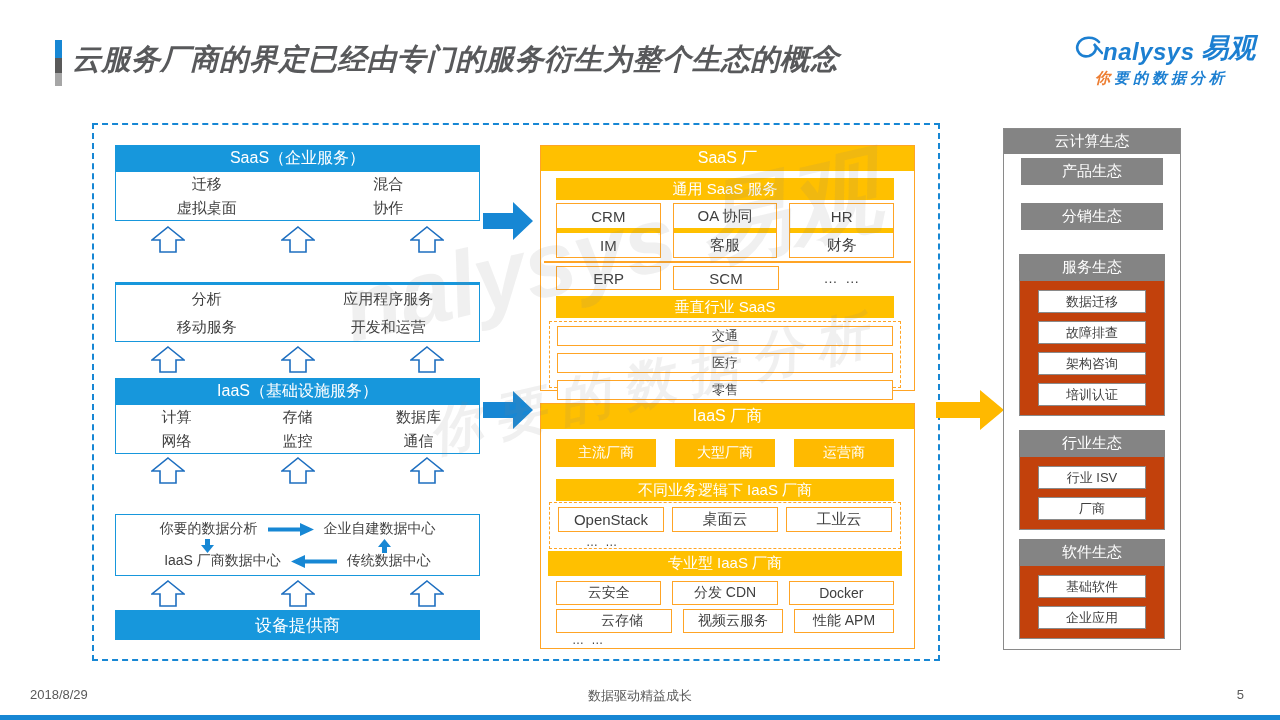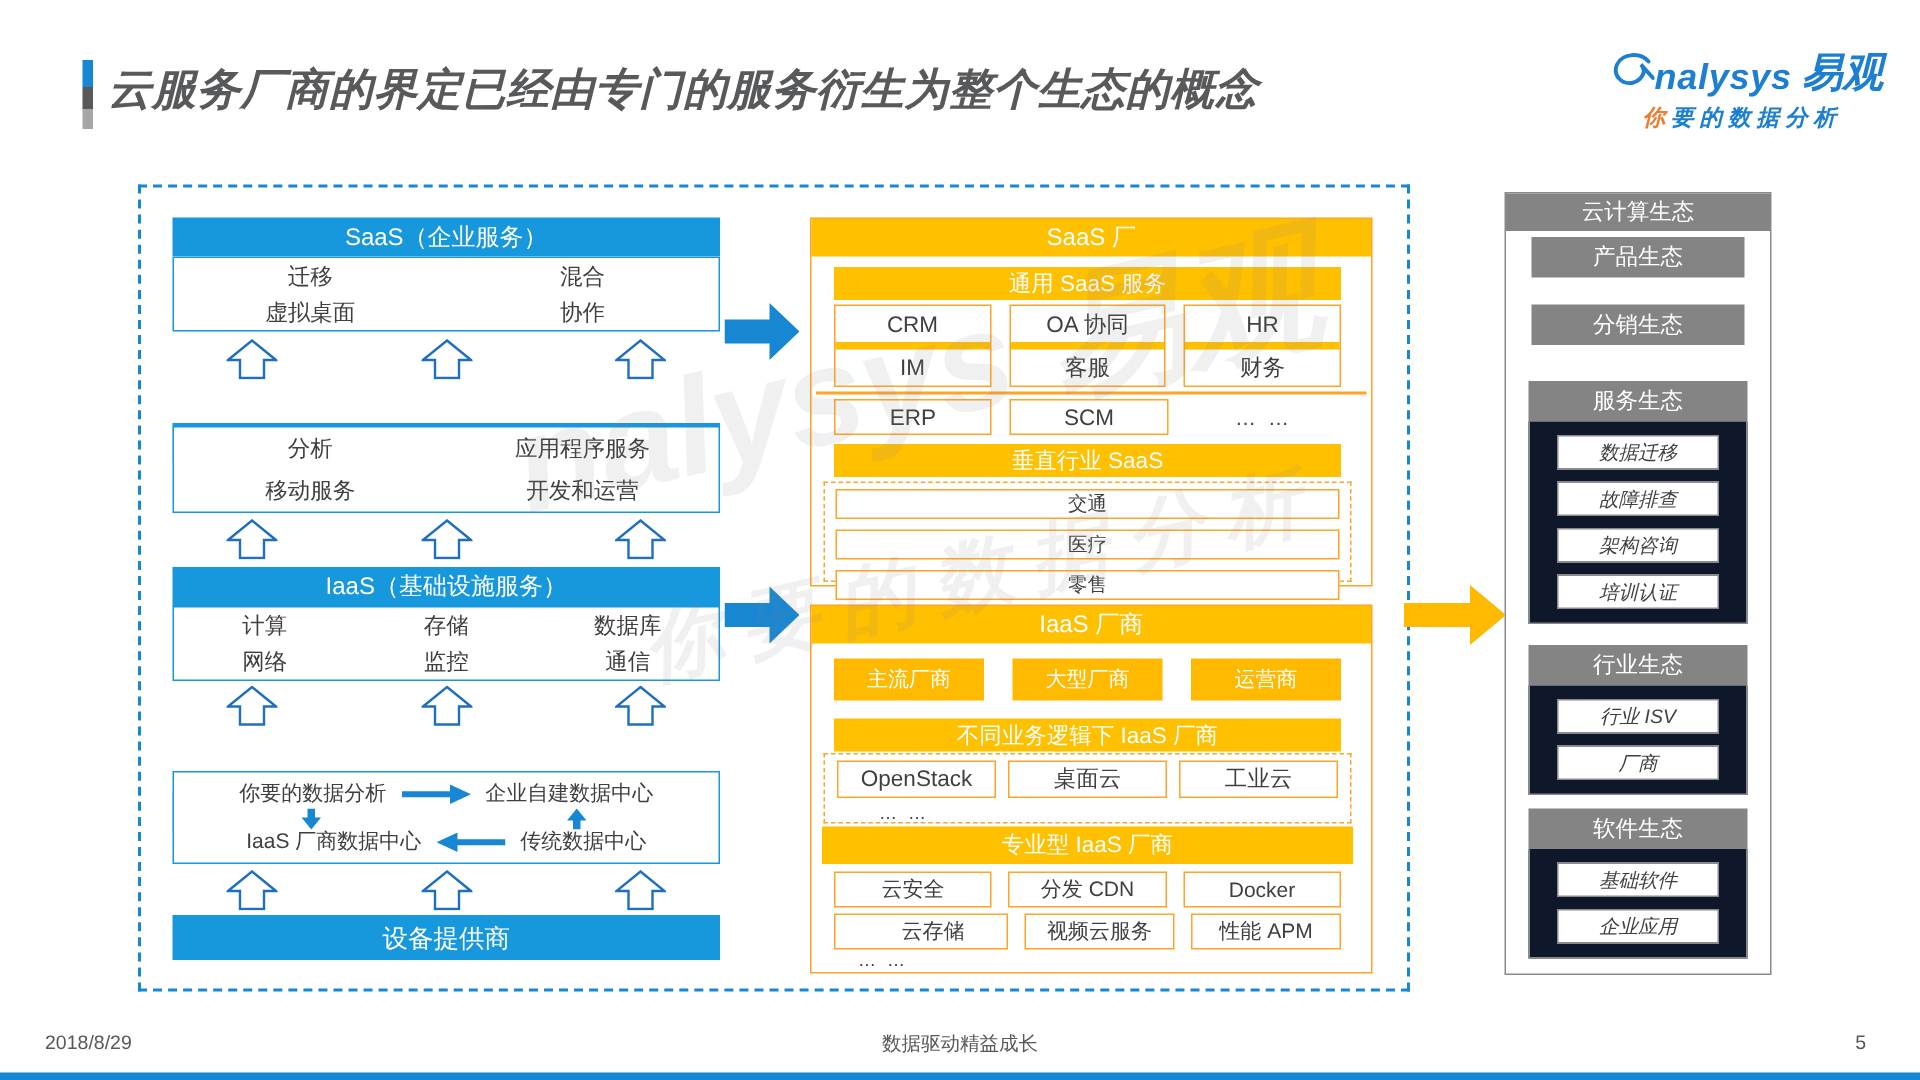--- a/index.html
+++ b/index.html
@@ -33,21 +33,21 @@
   .obox { background:#fff; border:1px solid #FFA425; display:flex; align-items:center; justify-content:center; font-size:14px; color:#3F3F3F; white-space:nowrap; }
   .osolid { background:#FFBA00; color:#fff; display:flex; align-items:center; justify-content:center; font-size:14px; }
   .odash { border:1px dashed #FFA425; background:transparent; }
   .gen-col { flex:1; border:1px solid #FFA425; background:#fff; display:flex; flex-direction:column; }
   .gen-col .cell { flex:1; font-size:15px; }
   .gen-div { height:5px; background:#FFC000; }
   .ell { font-size:14px; color:#3F3F3F; letter-spacing:2px; white-space:nowrap; }
 
   
   .gbar { background:#848484; color:#fff; display:flex; align-items:center; justify-content:center; font-size:15px; }
-  .gbody { border:1px solid #8a8a8a; border-top:none; background:#0f172a; padding:9px 0;font-style:italic; }
+  .gbody { border:1px solid #8a8a8a; border-top:none; background:#c2410c; padding:9px 0; }
   .gitem { background:#fff; border:1px solid #8a8a8a; display:flex; align-items:center; justify-content:center; font-size:13px; color:#3F3F3F; width:108px; height:23px; margin:0 auto 8px; }
   .gbody .gitem:last-child { margin-bottom:0; }
 
   
   .foot { font-size:13px; color:#595959; }
 
   
   .wm { color:rgba(130,130,130,0.12); font-style:italic; font-weight:bold; transform:rotate(-13deg); transform-origin:left center; pointer-events:none; white-space:nowrap; z-index:40; }
 </style>
 </head>

